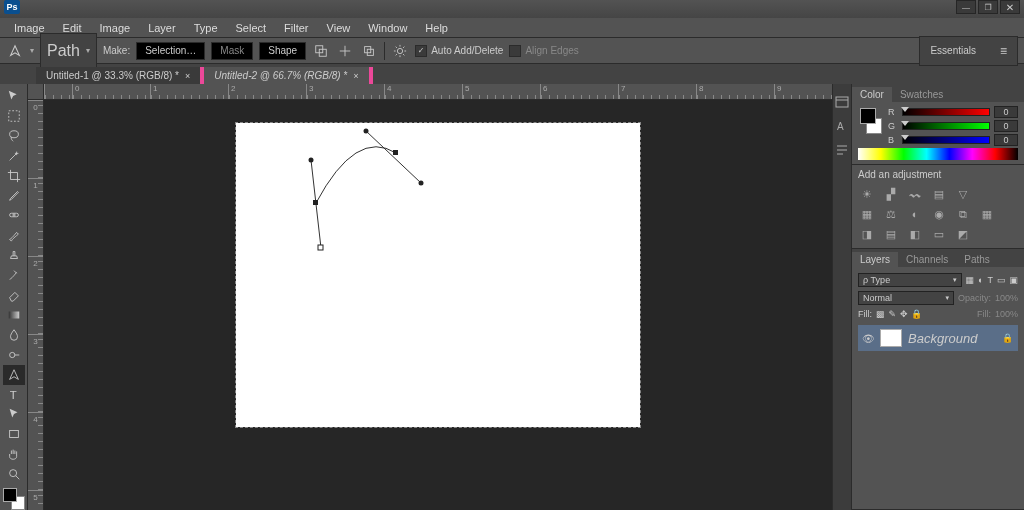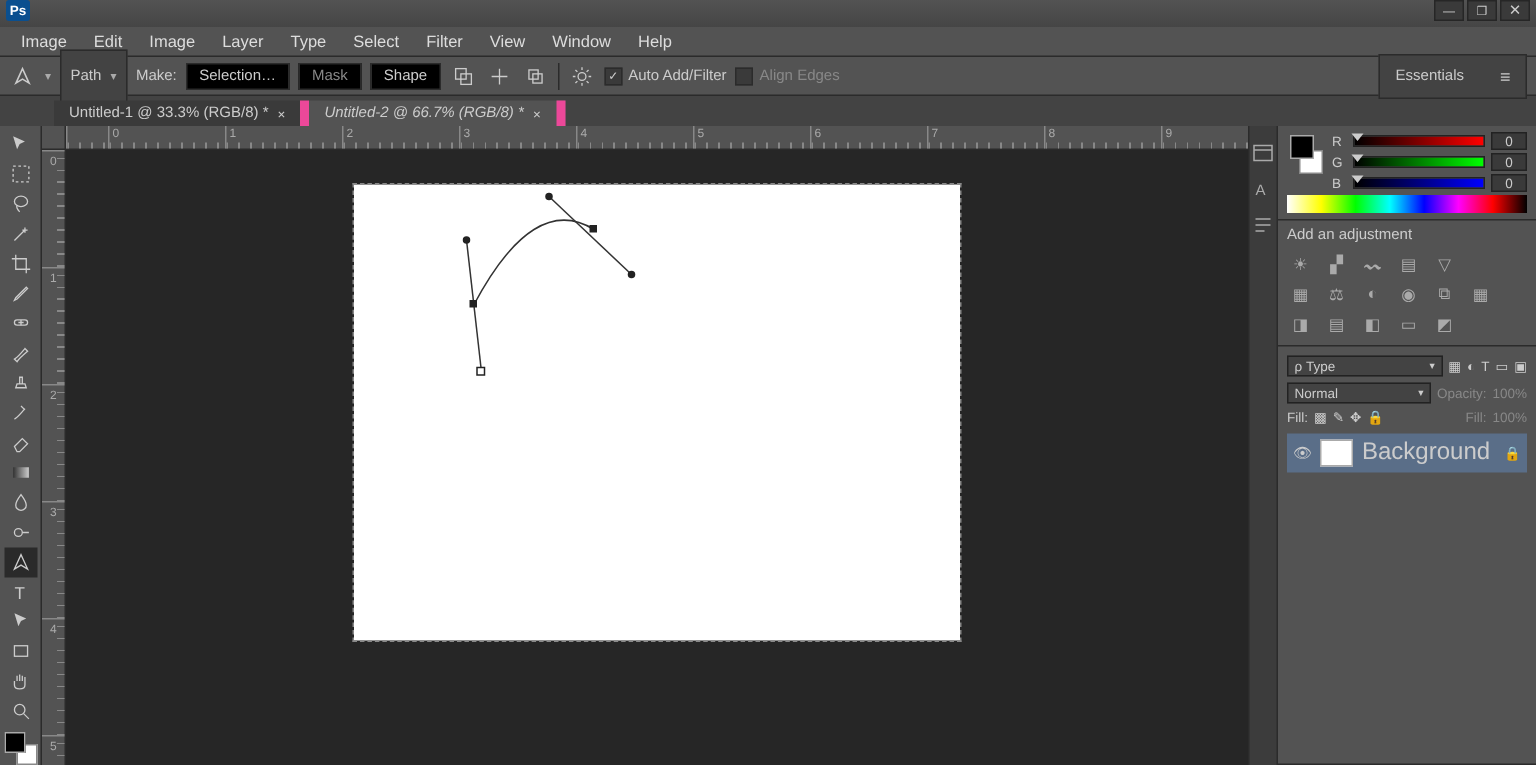--- a/index.html
+++ b/index.html
@@ -13,33 +13,33 @@
 .win-btn:last-child { font-size: 10px; }
 
 
 .menu-bar { height: 20px; background: #535353; display: flex; align-items: center; padding-left: 6px; gap: 2px; border-bottom: 1px solid #2b2b2b; }
 .menu-item { padding: 2px 8px; font-size: 11px; color: #ddd; }
 
 
 .options-bar { height: 26px; background: #535353; display: flex; align-items: center; padding: 0 6px; gap: 6px; border-bottom: 1px solid #2b2b2b; }
 .opt-icon { width: 18px; height: 18px; display: flex; align-items: center; justify-content: center; }
 .opt-icon svg { width: 14px; height: 14px; }
-.dropdown { background: #434343; border: 1px solid #2b2b2b; padding: 1px 6px; font-size: 10px; color: #ccc; display: flex; align-items: center; gap: 6px; height: 36px; }
+.dropdown { background: #434343; border: 1px solid #2b2b2b; padding: 1px 6px; font-size: 16px; color: #ccc; display: flex; align-items: center; gap: 6px; height: 36px; }
 .dropdown::after { content: '▾'; font-size: 8px; color: #aaa; }
 .opt-btn { background: #000000; border: 1px solid #2b2b2b; padding: 2px 8px; font-size: 10px; color: #ccc; height: 18px; display: flex; align-items: center; }
 .opt-btn.inactive { color: #888; }
 .chk { display: flex; align-items: center; gap: 4px; font-size: 10px; color: #ccc; }
 .chk-box { width: 12px; height: 12px; border: 1px solid #2b2b2b; background: #3a3a3a; display: flex; align-items: center; justify-content: center; font-size: 8px; }
 .divider { width: 1px; height: 18px; background: #2b2b2b; }
 .workspace-dd { margin-left: auto; background: #434343; border: 1px solid #2b2b2b; padding: 2px 10px; font-size: 10px; color: #ccc; display: flex; align-items: center; gap: 24px; height: 30px; }
 .workspace-dd::after { content: '≡'; font-size: 12px; }
 
 
 .doc-tabs { height: 20px; background: #434343; display: flex; align-items: flex-end; padding-left: 36px; }
-.doc-tab { padding: 3px 10px; font-size: 10px; color: #ccc; background: #3a3a3a; border-right: 6px solid #ec4899; display: flex; align-items: center; gap: 6px; }
+.doc-tab { padding: 3px 10px; font-size: 10px; color: #ccc; background: #3a3a3a; border-right: 4px solid #ec4899; display: flex; align-items: center; gap: 6px; }
 .doc-tab.active { background: #535353; font-style: italic; }
 .doc-tab .close { font-size: 9px; }
 
 
 .main { display: flex; height: 426px; }
 .toolbox { width: 28px; background: #535353; border-right: 1px solid #2b2b2b; display: flex; flex-direction: column; align-items: center; padding-top: 2px; gap: 0; }
 .tool { width: 22px; height: 20px; display: flex; align-items: center; justify-content: center; color: #ccc; position: relative; }
 .tool svg { width: 14px; height: 14px; }
 .tool.active { background: #2a2a2a; }
 .fgbg { width: 22px; height: 22px; position: relative; margin-top: 4px; }
@@ -91,21 +91,21 @@
 .adj-row { display: flex; gap: 6px; padding: 2px 0; }
 .adj-ic { width: 18px; height: 16px; display: flex; align-items: center; justify-content: center; color: #aaa; }
 
 
 .layers-controls { display: flex; gap: 4px; align-items: center; font-size: 9px; padding: 2px 0; }
 .layers-controls .dd { background: #434343; border: 1px solid #222; padding: 1px 4px; flex: 1; display: flex; align-items: center; justify-content: space-between; }
 .layers-controls .dd::after { content:'▾'; font-size: 7px; }
 .layer-row { display: flex; align-items: center; gap: 6px; background: #5a6e88; padding: 4px; margin-top: 4px; }
 .layer-row .eye { width: 12px; font-size: 10px; }
 .layer-row .thumb { width: 22px; height: 18px; background: #fff; border: 1px solid #aaa; }
-.layer-row .name { font-size: 16px; flex: 1; }
+.layer-row .name { font-size: 13px; font-style: italic; flex: 1; }
 .layer-row .lock { font-size: 9px; }
 </style>
 </head>
 <body>
 
 <div class="title-bar">
   <div class="ps-logo">Ps</div>
   <div class="win-controls">
     <div class="win-btn">—</div>
     <div class="win-btn">❐</div>
@@ -157,21 +157,21 @@
     </div>
   <div class="divider"></div>
   <div class="opt-icon">
       <svg viewBox="0 0 16 16" fill="none" stroke="#ccc">
         <circle cx="8" cy="8" r="3"></circle>
         <path d="M8 1v2M8 13v2M1 8h2M13 8h2M3 3l1.5 1.5M11.5 11.5L13 13M3 13l1.5-1.5M11.5 4.5L13 3"></path>
       </svg>
     </div>
   <div class="chk">
     <div class="chk-box">✓</div>
-    <span>Auto Add/Filter</span>
+    <span>Auto Add/Delete</span>
   </div>
   <div class="chk" style="color:#888">
     <div class="chk-box"></div>
     <span>Align Edges</span>
   </div>
   <div class="workspace-dd">Essentials</div>
 </div>
 
 <div class="doc-tabs">
   <div class="doc-tab">
@@ -359,20 +359,24 @@
     <div class="ic">
         <svg viewBox="0 0 16 16" fill="none" stroke="#aaa">
           <path d="M3 4h10M3 8h10M3 12h6"></path>
         </svg>
       </div>
   </div>
 
   <div class="panels">
 
     <div class="panel">
+      <div class="panel-tabs">
+        <div class="ptab active">Color</div>
+        <div class="ptab">Swatches</div>
+      </div>
       <div class="panel-body">
         <div class="color-body">
           <div class="color-swatch-pair">
             <div class="bg"></div>
             <div class="fg"></div>
           </div>
           <div class="rgb-sliders">
             <div class="rgb-row">
               <span class="lbl">R</span>
               <div class="slid r"></div>
@@ -416,20 +420,25 @@
           <div class="adj-ic">◨</div>
           <div class="adj-ic">▤</div>
           <div class="adj-ic">◧</div>
           <div class="adj-ic">▭</div>
           <div class="adj-ic">◩</div>
         </div>
       </div>
     </div>
 
     <div class="panel" style="flex:1">
+      <div class="panel-tabs">
+        <div class="ptab active">Layers</div>
+        <div class="ptab">Channels</div>
+        <div class="ptab">Paths</div>
+      </div>
       <div class="panel-body">
         <div class="layers-controls">
           <div class="dd">ρ Type</div>
           <span>▦</span>
           <span>◐</span>
           <span>T</span>
           <span>▭</span>
           <span>▣</span>
         </div>
         <div class="layers-controls">

